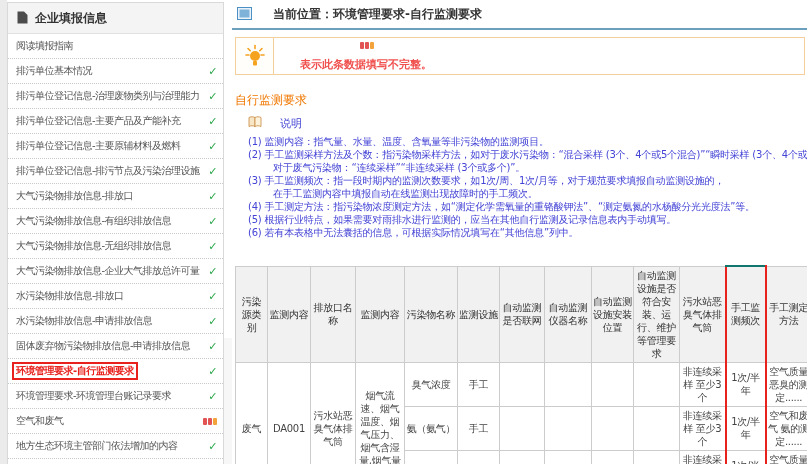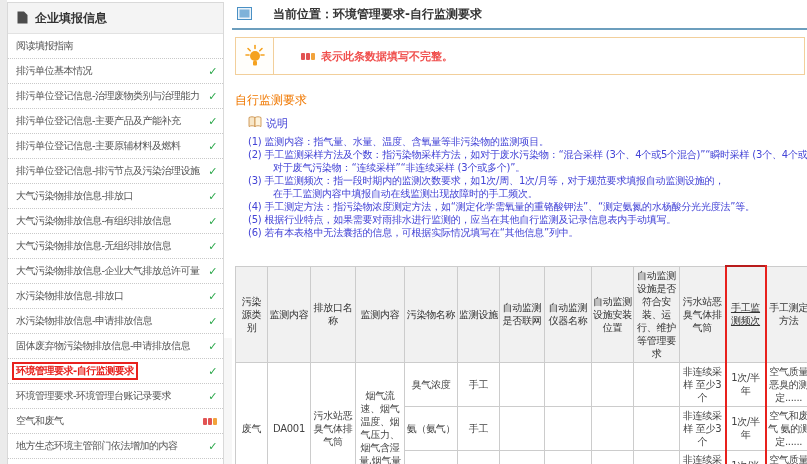--- a/index.html
+++ b/index.html
@@ -28,37 +28,37 @@
     color:#e8211d; font-weight:bold; padding:0 2px; margin:-2px 0 -2px -4px; }
 
   
   .main { position:absolute; left:232px; top:0; width:575px; height:464px; background:#fff; }
   .breadcrumb { display:flex; align-items:center; gap:21px; padding:6px 0 5px 5px;
     font-size:12px; font-weight:bold; color:#333; border-bottom:2px solid #6c9ebd; }
   .notice { margin:7px 2px 0 3px; border:1px solid #f2cf9b; display:flex; height:38px; background:#fff; }
   .notice-icon { width:38px; flex:none; border-right:1px solid #f2cf9b;
     display:flex; align-items:center; justify-content:center; background:#fffefb; }
   .notice-body { display:flex; align-items:center; padding-left:26px; gap:6px;
-    font-size:11px; font-weight:bold; color:#f0504e; }
+    font-size:11px; font-weight:bold; color:#f0504e;flex-direction:column; }
   .section-title { margin:17px 0 0 3px; font-size:12px; color:#f07800; }
-  .legend { display:flex; align-items:center; gap:4px; margin:7px 0 4px 16px;
+  .legend { display:flex; align-items:center; gap:18px; margin:7px 0 4px 16px;
     font-size:11px; color:#4343d6; }
   .notes { margin-left:16px; font-size:10px; color:#4343d6; line-height:13px; letter-spacing:-0.2px; }
   .note-line { white-space:nowrap; }
   .note-line.cont { padding-left:25px; }
 
   
   .req-table { border-collapse:collapse; table-layout:fixed; width:576px;
     margin:26px 0 0 3px; font-size:10px; color:#444; letter-spacing:-0.3px; }
   .req-table th, .req-table td { border:1px solid #ccc; padding:2px 1px;
     text-align:center; vertical-align:middle; font-weight:normal; line-height:13px;
     word-break:break-all; }
   .req-table th { background:#f1f1f1; color:#333; }
   .req-table th.hl, .req-table td.hl { border-left:2px solid #e8211d; border-right:2px solid #e8211d; }
-  .req-table th.hl { border-top:2px solid #b91c1c;text-decoration:underline; }
+  .req-table th.hl { border-top:2px solid #0f766e; }
   .req-table tr.last td.hl { border-bottom:2px solid #e8211d; }
 </style>
 </head>
 <body>
 
 <div class="page">
   <div class="left-strip"></div>
 
   <div class="sidebar">
     <div class="sidebar-header">

